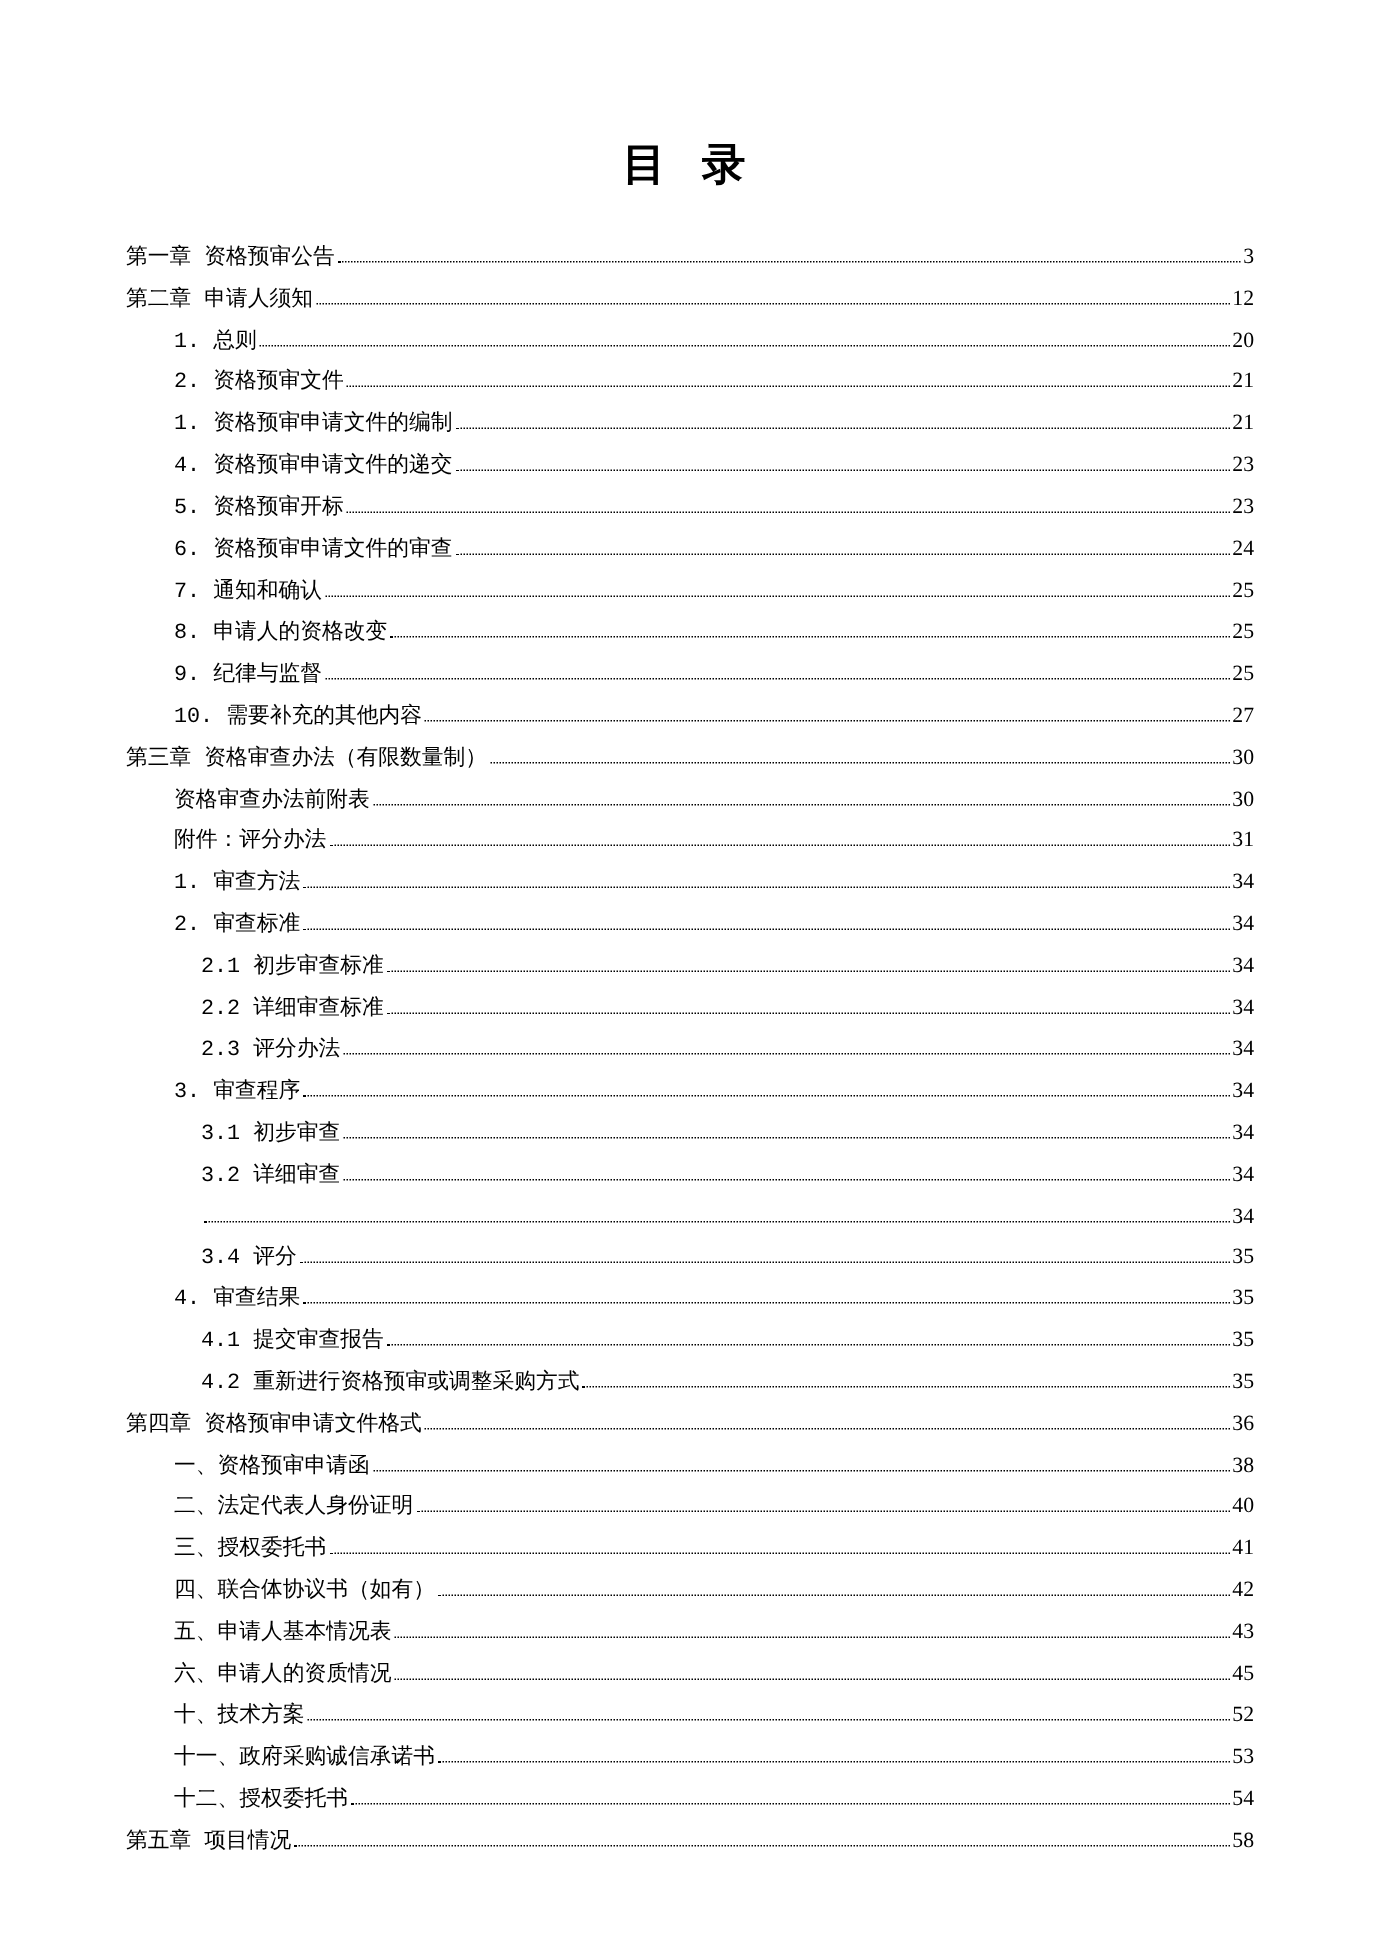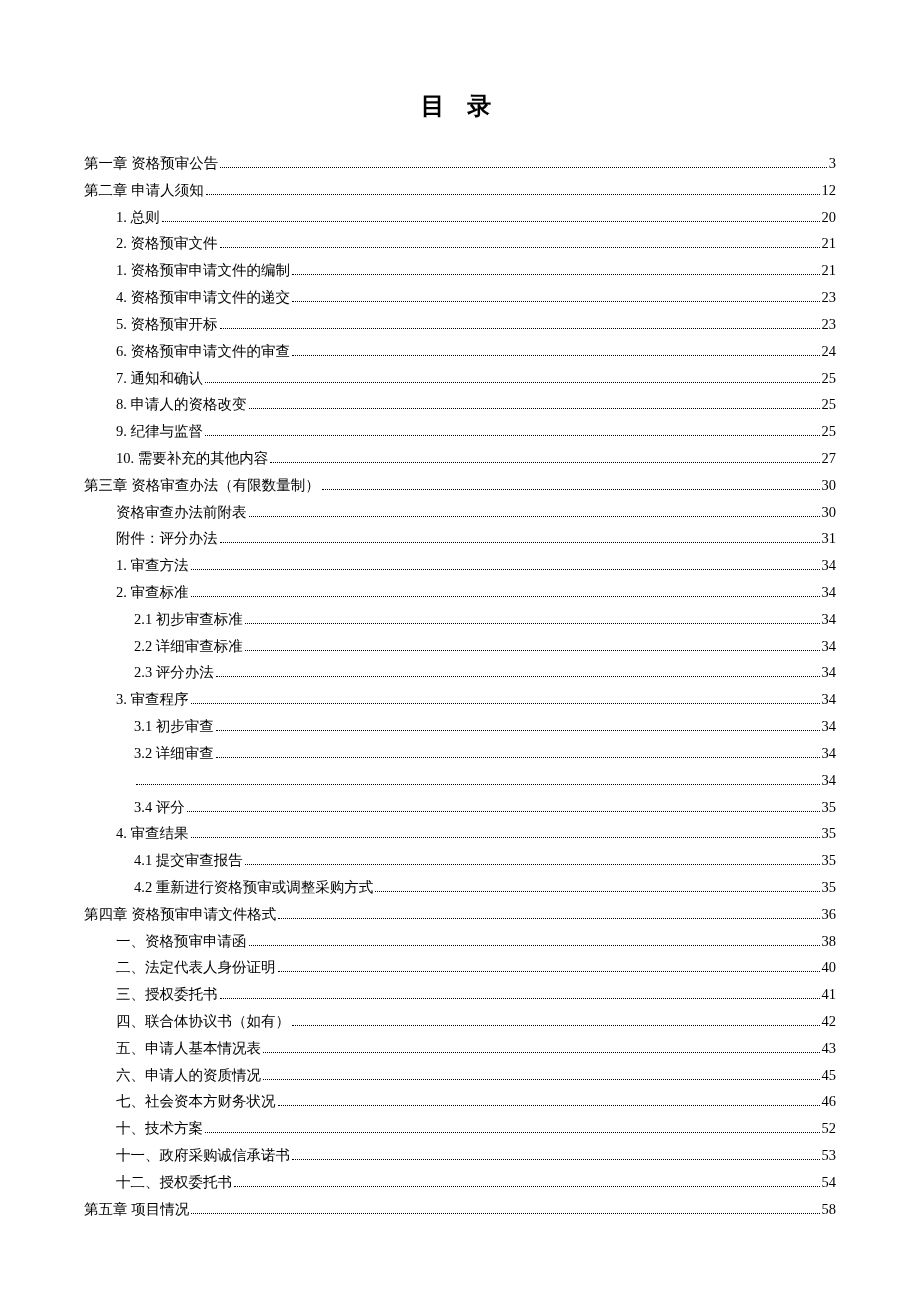--- a/index.html
+++ b/index.html
@@ -7,36 +7,36 @@
       background: #fff;
       font-family: "SimSun", "宋体", serif;
       width: 920px;
       margin: 0 auto;
       padding: 90px 84px 40px 84px;
       font-size: 14.5px;
       color: #000;
     }
     .title {
       text-align: center;
-      font-size: 24px;
+      font-size: 29px;
       font-weight: bold;
       font-family: "SimHei", "黑体", sans-serif;
       letter-spacing: 8px;
       margin-bottom: 28px;
     }
     .toc-line {
       display: flex;
       align-items: baseline;
       line-height: 1.85;
       white-space: nowrap;
     }
     .lvl0 { padding-left: 0; }
     .lvl1 { padding-left: 32px; }
     .lvl2 { padding-left: 50px; text-align: center; }
-    .label { flex: 0 0 auto; }
+    .label { flex: 0 0 auto; font-family: Liberation Mono, monospace; }
     .dots {
       flex: 1 1 auto;
       border-bottom: 1.5px dotted #000;
       margin: 0 2px 4px 2px;
       min-width: 10px;
     }
     .pnum { flex: 0 0 auto; }
   </style>
 </head>
 <body>
@@ -212,25 +212,20 @@
       <span class="label">五、申请人基本情况表</span>
       <span class="dots"></span>
       <span class="pnum">43</span>
     </div>
     <div class="toc-line lvl1">
       <span class="label">六、申请人的资质情况</span>
       <span class="dots"></span>
       <span class="pnum">45</span>
     </div>
     <div class="toc-line lvl1">
-      <span class="label">七、社会资本方财务状况</span>
-      <span class="dots"></span>
-      <span class="pnum">46</span>
-    </div>
-    <div class="toc-line lvl1">
       <span class="label">十、技术方案</span>
       <span class="dots"></span>
       <span class="pnum">52</span>
     </div>
     <div class="toc-line lvl1">
       <span class="label">十一、政府采购诚信承诺书</span>
       <span class="dots"></span>
       <span class="pnum">53</span>
     </div>
     <div class="toc-line lvl1">

